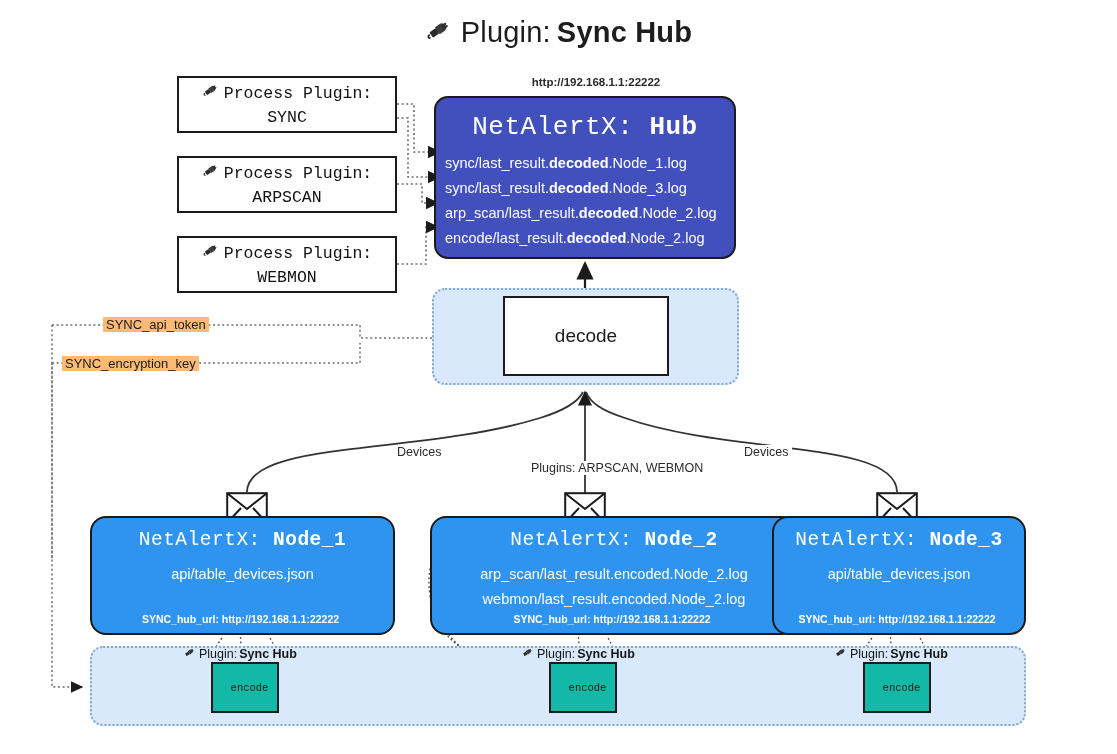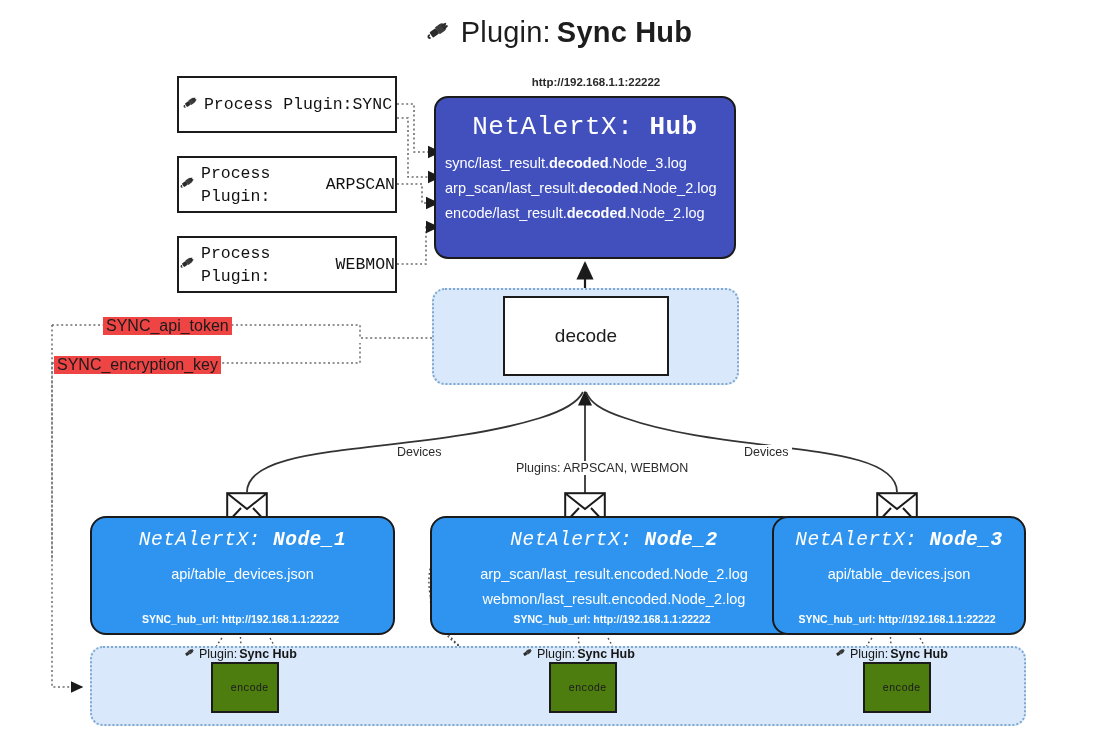--- a/index.html
+++ b/index.html
@@ -41,21 +41,21 @@
   .hub-line{
     font-size:14.5px;line-height:25px;padding-left:9px;white-space:nowrap;
   }
   .hub-line b{font-weight:700;}
 
   
   .pbox{
     position:absolute;width:220px;height:57px;background:#ffffff;
     border:2.5px solid #1b1b1b;box-sizing:border-box;
     font-family:"Liberation Mono",monospace;font-size:16.5px;color:#111;
-    display:flex;flex-direction:row;align-items:center;justify-content:center;
+    display:flex;flex-direction:column;align-items:center;justify-content:center;
     line-height:23px;
   }
   .pbox .r1{display:flex;align-items:center;gap:3px;}
   .pbox-1{left:177px;top:76px;}
   .pbox-2{left:177px;top:156px;}
   .pbox-3{left:177px;top:236px;}
 
   
   .decode-wrap{
     position:absolute;left:432px;top:288px;width:307px;height:97px;
@@ -63,46 +63,46 @@
   }
   .decode-box{
     position:absolute;left:503px;top:296px;width:166px;height:80px;
     background:#ffffff;border:2.5px solid #1b1b1b;box-sizing:border-box;
     display:flex;align-items:center;justify-content:center;
     font-family:Liberation Sans, sans-serif;font-size:19px;color:#1b1b1b;
   }
 
   
   .keylab{
-    position:absolute;font-size:16px;color:#1b1b1b;background:#ef4444;
+    position:absolute;font-size:13px;color:#1b1b1b;background:#fdba74;
     padding:0 3px;white-space:nowrap;
   }
   .key-token{left:103px;top:317px;}
-  .key-enc{left:54px;top:356px;text-align:center;}
+  .key-enc{left:62px;top:356px;text-align:center;}
 
   
   .elabel{
     position:absolute;font-size:12.5px;color:#2b2b2b;background:#ffffff;
     padding:0 4px;white-space:nowrap;
   }
   .lab-dev-l{left:393px;top:445px;}
   .lab-dev-r{left:740px;top:445px;}
-  .lab-plugins{left:512px;top:461px;}
+  .lab-plugins{left:527px;top:461px;}
 
   
   .node{
     position:absolute;background:#2f94ef;border:2.5px solid #1b1b1b;
     border-radius:16px;box-sizing:border-box;color:#ffffff;
   }
   .node-1{left:90px;top:516px;width:305px;height:119px;}
   .node-2{left:430px;top:516px;width:368px;height:119px;}
   .node-3{left:772px;top:516px;width:254px;height:119px;}
   .node-title{
     text-align:center;font-family:"Liberation Mono",monospace;
-    font-size:19.5px;margin-top:11px;letter-spacing:.5px;font-style:italic;
+    font-size:19.5px;margin-top:11px;letter-spacing:.5px;
   }
   .node-title b{font-weight:700;}
   .node-body{text-align:center;margin-top:11px;}
   .node-line{font-size:14.5px;line-height:25px;white-space:nowrap;}
   .node-foot{
     position:absolute;left:0;right:4px;bottom:8px;text-align:center;
     font-size:10.5px;font-weight:600;color:#ffffff;white-space:nowrap;
   }
 
   
@@ -113,21 +113,21 @@
     position:absolute;left:90px;top:646px;width:936px;height:80px;
     background:#d9e9fb;border:2px dotted #7ea8cf;border-radius:13px;box-sizing:border-box;
   }
   .band-lab{
     position:absolute;font-size:12.5px;color:#151515;white-space:nowrap;
     display:flex;align-items:center;gap:2px;
   }
   .band-lab b{font-weight:700;}
   .band-lab .lt{font-weight:400;}
   .enc-box{
-    position:absolute;width:68px;height:51px;background:#4d7c0f;
+    position:absolute;width:68px;height:51px;background:#14b8a6;
     border:2px solid #1b1b1b;box-sizing:border-box;
     display:flex;align-items:center;justify-content:center;
     font-family:"Liberation Mono",monospace;font-size:10.5px;color:#1b1b1b;padding-left:9px;
   }
 </style>
 </head>
 <body>
 
 <div class="stage">
 
@@ -188,20 +188,21 @@
     <span class="t-bold">Sync Hub</span>
   </div>
 
   <div class="hub-url">http://192.168.1.1:22222</div>
 
   <div class="hub">
     <div class="hub-title">
       <span>NetAlertX: </span><b>Hub</b>
     </div>
     <div class="hub-lines">
+      <div class="hub-line"><span>sync/last_result.</span><b>decoded</b><span>.Node_1.log</span></div>
       <div class="hub-line"><span>sync/last_result.</span><b>decoded</b><span>.Node_3.log</span></div>
       <div class="hub-line"><span>arp_scan/last_result.</span><b>decoded</b><span>.Node_2.log</span></div>
       <div class="hub-line"><span>encode/last_result.</span><b>decoded</b><span>.Node_2.log</span></div>
     </div>
   </div>
 
   <div class="pbox pbox-1">
     <div class="r1">
       <span class="plug-ico">
         <svg width="19" height="19" viewBox="0 0 24 24">

